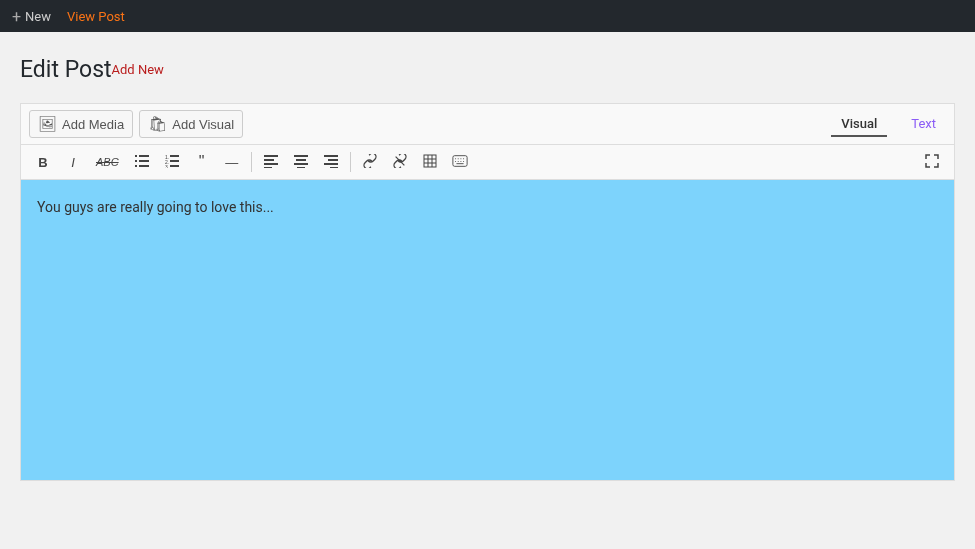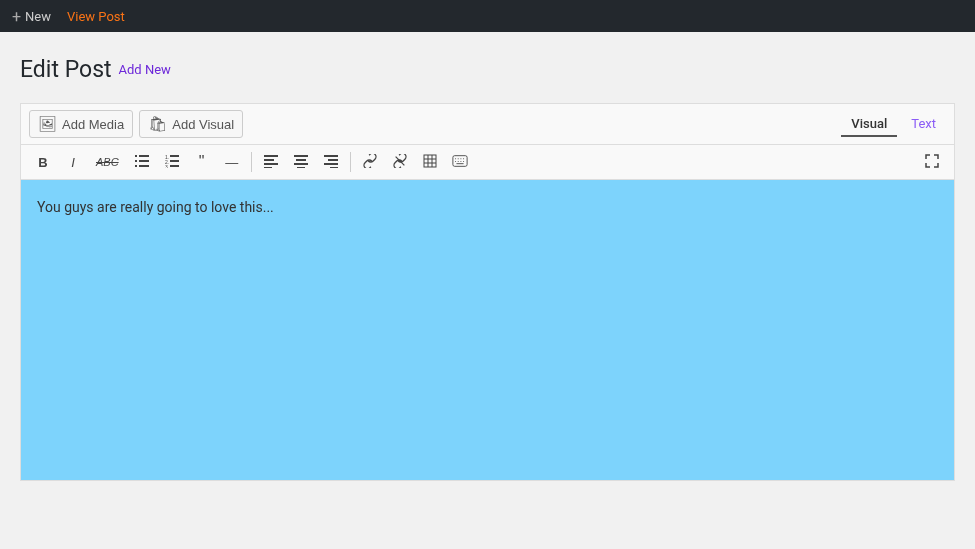--- a/index.html
+++ b/index.html
@@ -44,25 +44,24 @@
       display: flex;
       align-items: center;
       margin-bottom: 20px;
     }
     .page-title {
       font-size: 23px;
       font-weight: 400;
       color: #23282d;
     }
     .add-new-link {
-      color: #6d28d9;
+      color: #b91c1c;
       font-size: 13px;
       cursor: pointer;
       text-decoration: none;
-      margin-left: 7px;
     }
 
     
     #post-title-input {
       width: 100%;
       padding: 8px 11px;
       font-size: 1.7em;
       border: 1px solid #ddd;
       background: #fff;
       color: #333;
@@ -85,21 +84,21 @@
       padding: 6px 8px;
       border-bottom: 1px solid #ddd;
       background: #f9f9f9;
     }
     .toolbar-left {
       display: flex;
       gap: 6px;
     }
     .toolbar-right {
       display: flex;
-      gap: 4px;
+      gap: 14px;
     }
     .btn-toolbar {
       display: flex;
       align-items: center;
       gap: 5px;
       padding: 4px 8px;
       background: #f7f7f7;
       border: 1px solid #ccc;
       border-radius: 3px;
       cursor: pointer;

